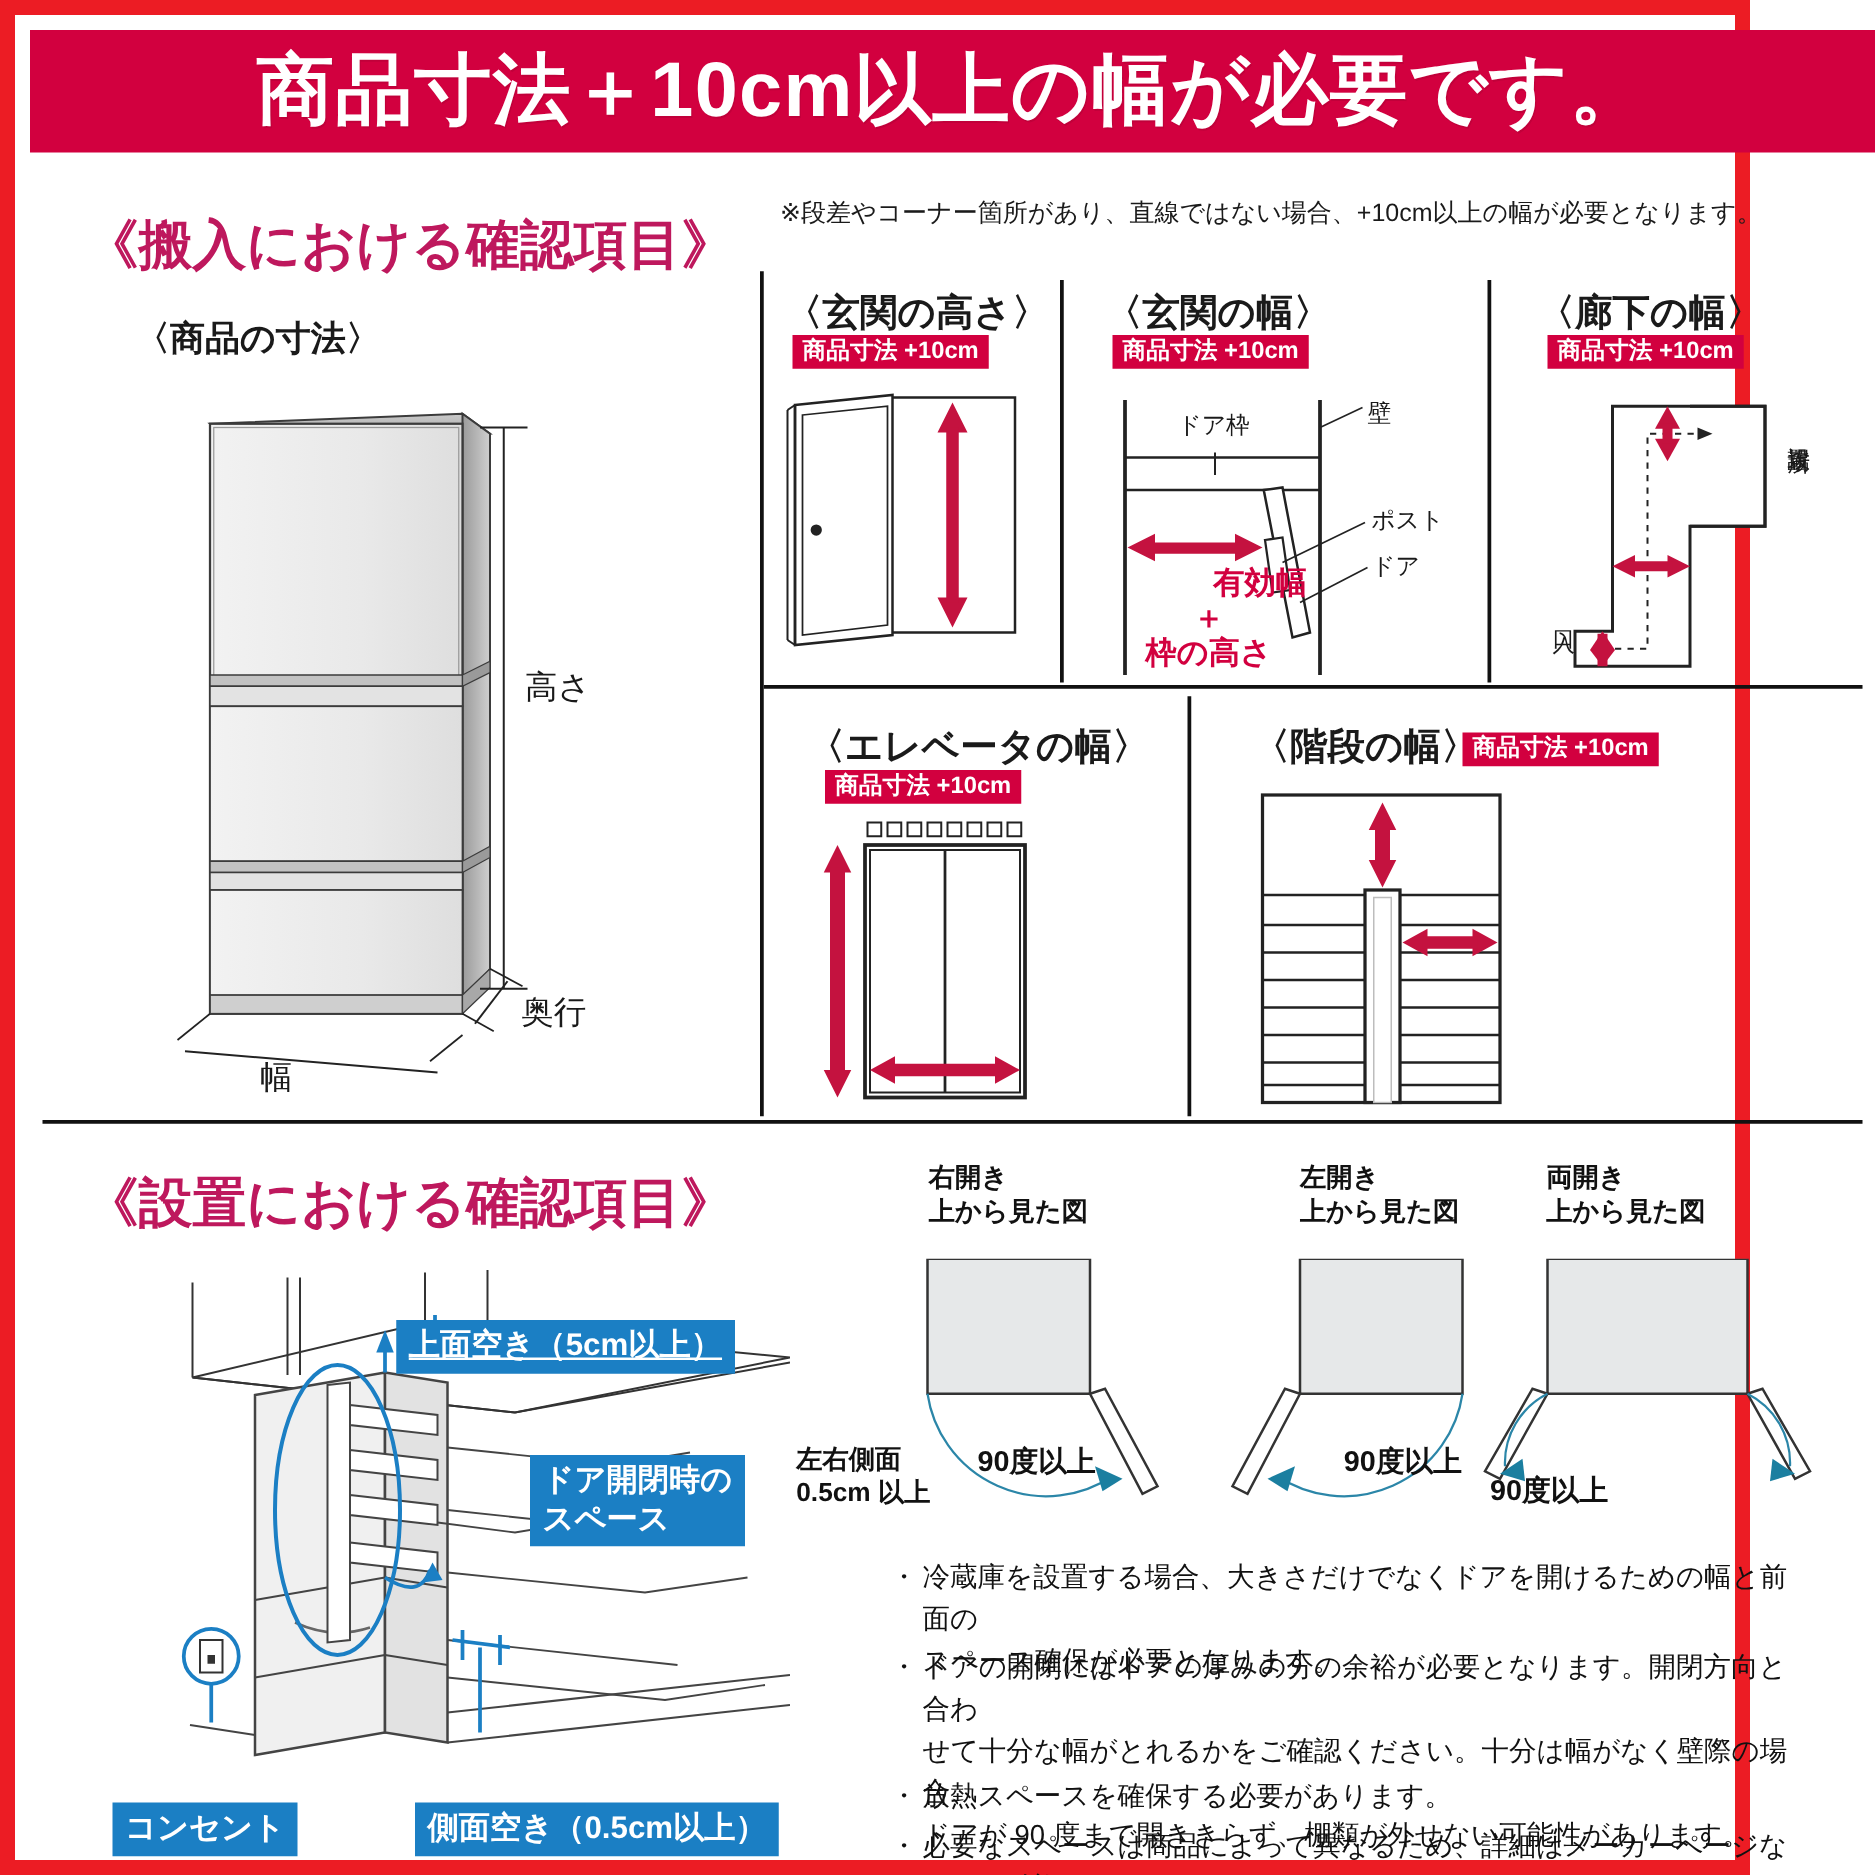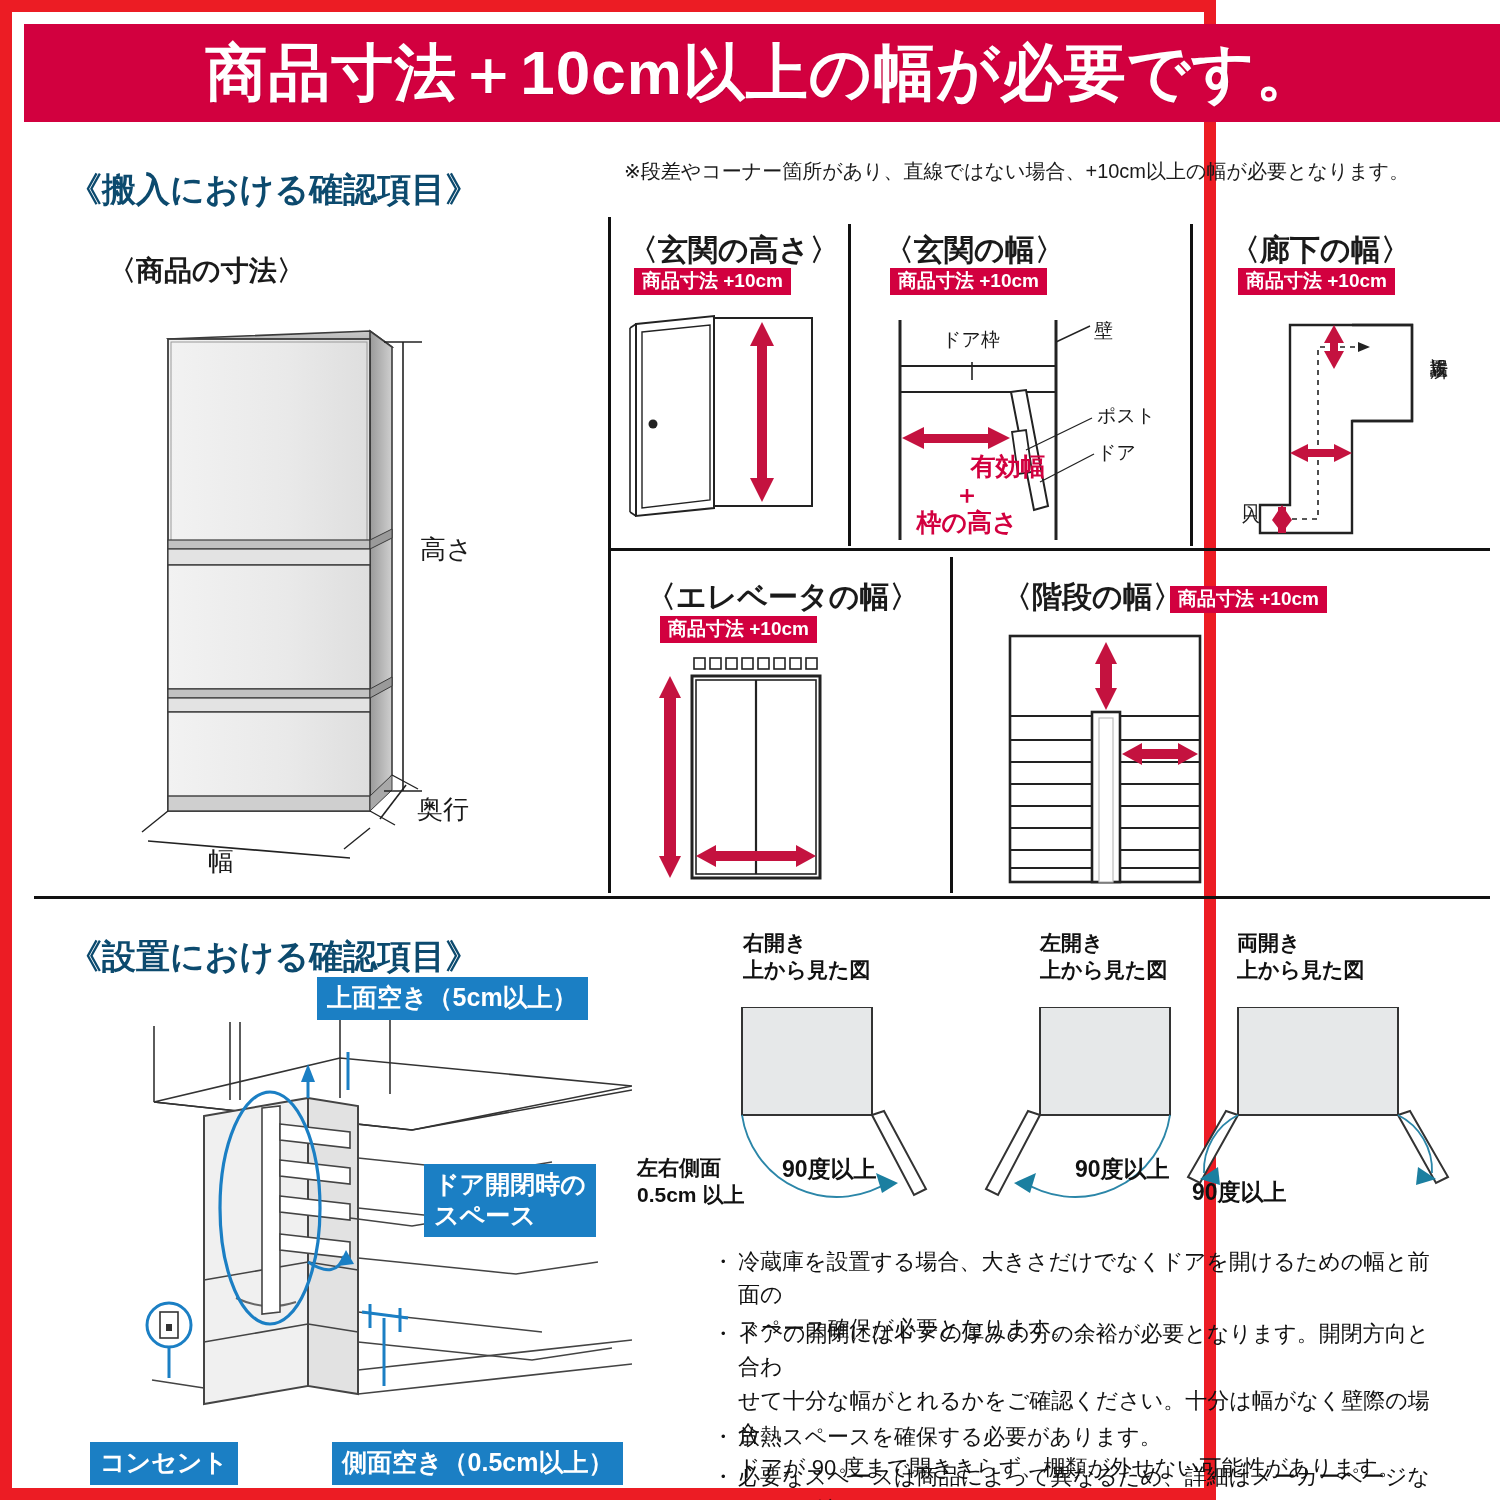--- a/index.html
+++ b/index.html
@@ -3,38 +3,38 @@
 <meta charset="utf-8">
 <style>
   html,body{margin:0;padding:0;}
   body{
     width:1500px;height:1500px;
     background:#ffffff;
     font-family:"Liberation Sans","DejaVu Sans",sans-serif;
     overflow:hidden;
   }
   .page{
-    position:relative;width:1216px;height:1500px;
+    position:relative;width:1400px;height:1500px;
     box-sizing:border-box;
     border:12px solid #ec1c24;
     background:#fff;
   }
   
   .banner{
     position:absolute;left:12px;top:12px;width:1476px;height:98px;
     background:#d2003f;
     display:flex;align-items:center;justify-content:center;
   }
   .banner-text{
     color:#ffffff;font-size:62px;font-weight:bold;letter-spacing:1px;
     white-space:nowrap;line-height:1;
     text-shadow:1px 1px 0 rgba(0,0,0,.08);
   }
   
-  .sec-head{font-size:34px;font-weight:bold;color:#0c4a6e;white-space:nowrap;}
+  .sec-head{font-size:43px;font-weight:bold;color:#be185d;white-space:nowrap;}
   .sub-head{font-size:28px;font-weight:bold;color:#1a1a1a;white-space:nowrap;}
   .panel-title{font-size:30px;font-weight:bold;color:#1a1a1a;white-space:nowrap;}
   .badge{
     display:inline-block;background:#d2003f;color:#fff;
     font-size:19px;font-weight:bold;padding:3px 8px 4px 8px;white-space:nowrap;
     line-height:1.05;
   }
   .note-line{font-size:20px;color:#1a1a1a;white-space:nowrap;line-height:1.45;}
   .dimlabel{font-size:26px;color:#1a1a1a;white-space:nowrap;}
   .smalllabel{font-size:19px;color:#1a1a1a;white-space:nowrap;}
@@ -391,21 +391,21 @@
     <line x1="236" y1="40" x2="236" y2="78" stroke="#1b7fc4" stroke-width="3"></line>
 
     <g stroke="#1b7fc4" stroke-width="3">
       <line x1="250" y1="300" x2="296" y2="306"></line>
       <line x1="258" y1="292" x2="258" y2="316"></line>
       <line x1="288" y1="296" x2="288" y2="320"></line>
       <line x1="272" y1="306" x2="272" y2="374"></line>
     </g>
   </svg>
 
-  <div class="bluebadge" style="left:305px;top:965px;">
+  <div class="bluebadge" style="left:305px;top:1044px;text-decoration:underline;">
     <span>上面空き（5cm以上）</span>
   </div>
 
   <div class="bluebadge" style="left:412px;top:1152px;">
     <div>ドア開閉時の</div>
     <div>スペース</div>
   </div>
 
   <div class="bluebadge" style="left:78px;top:1430px;">
     <span>コンセント</span>

